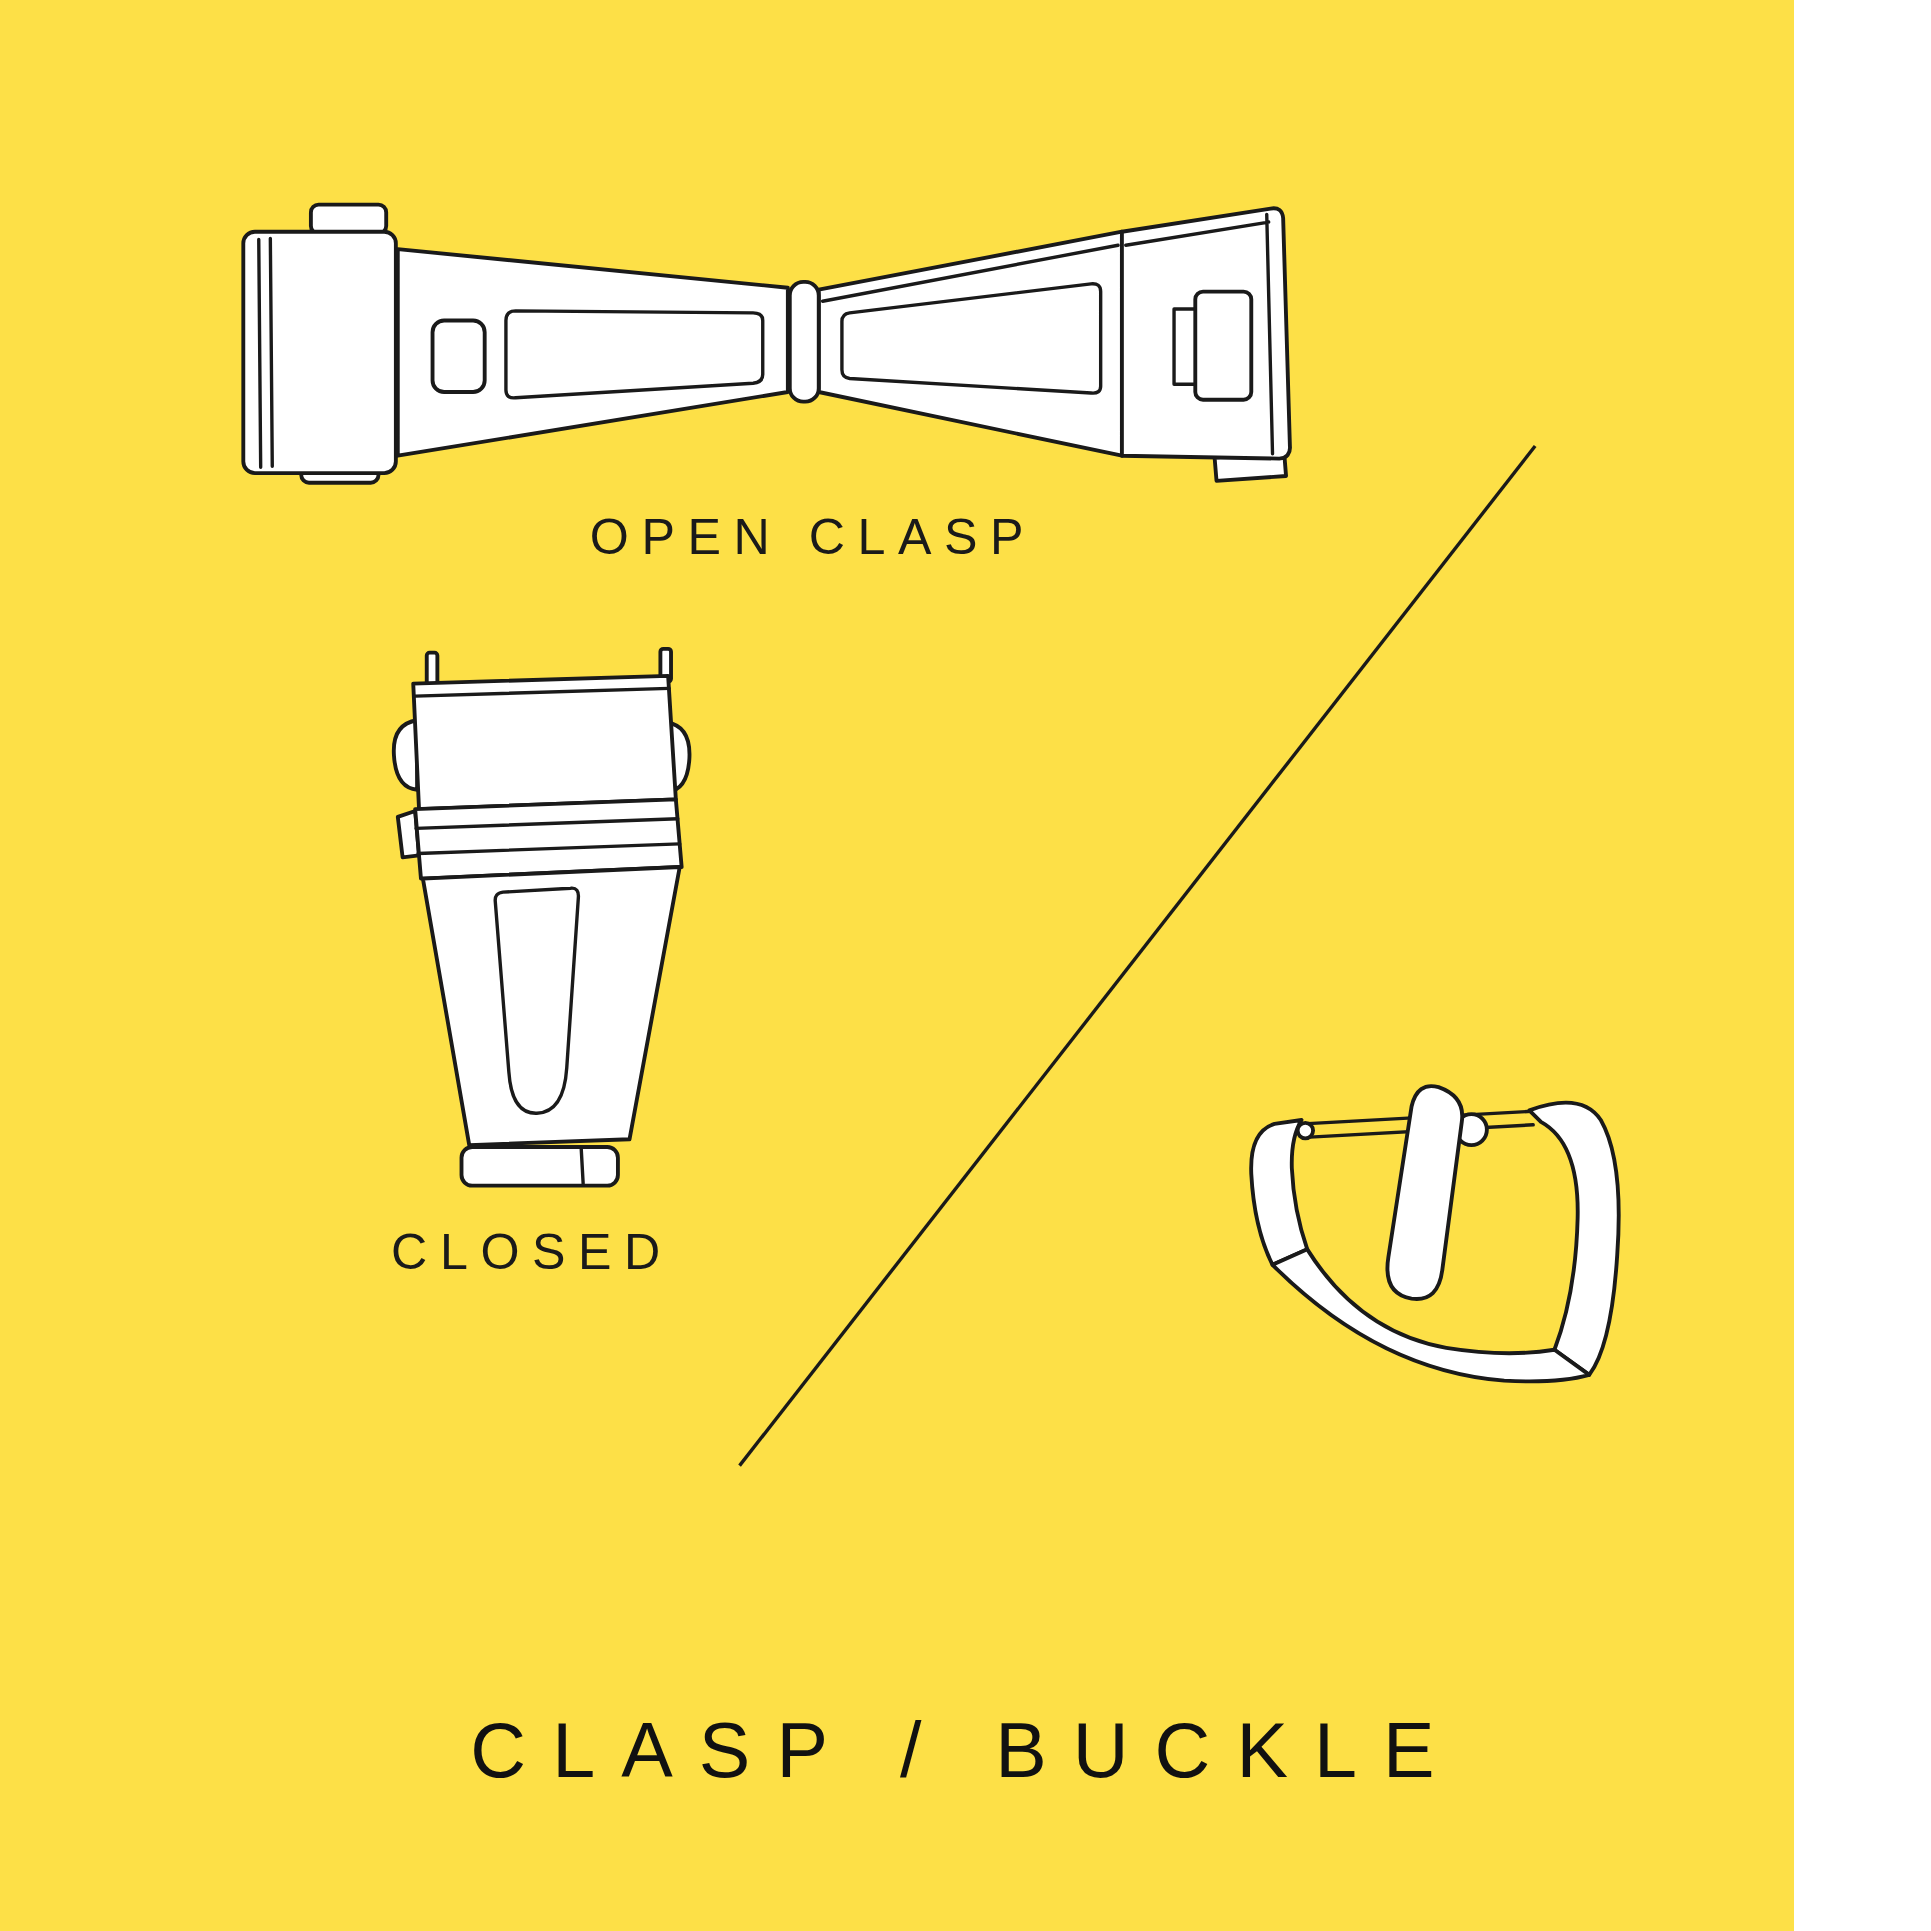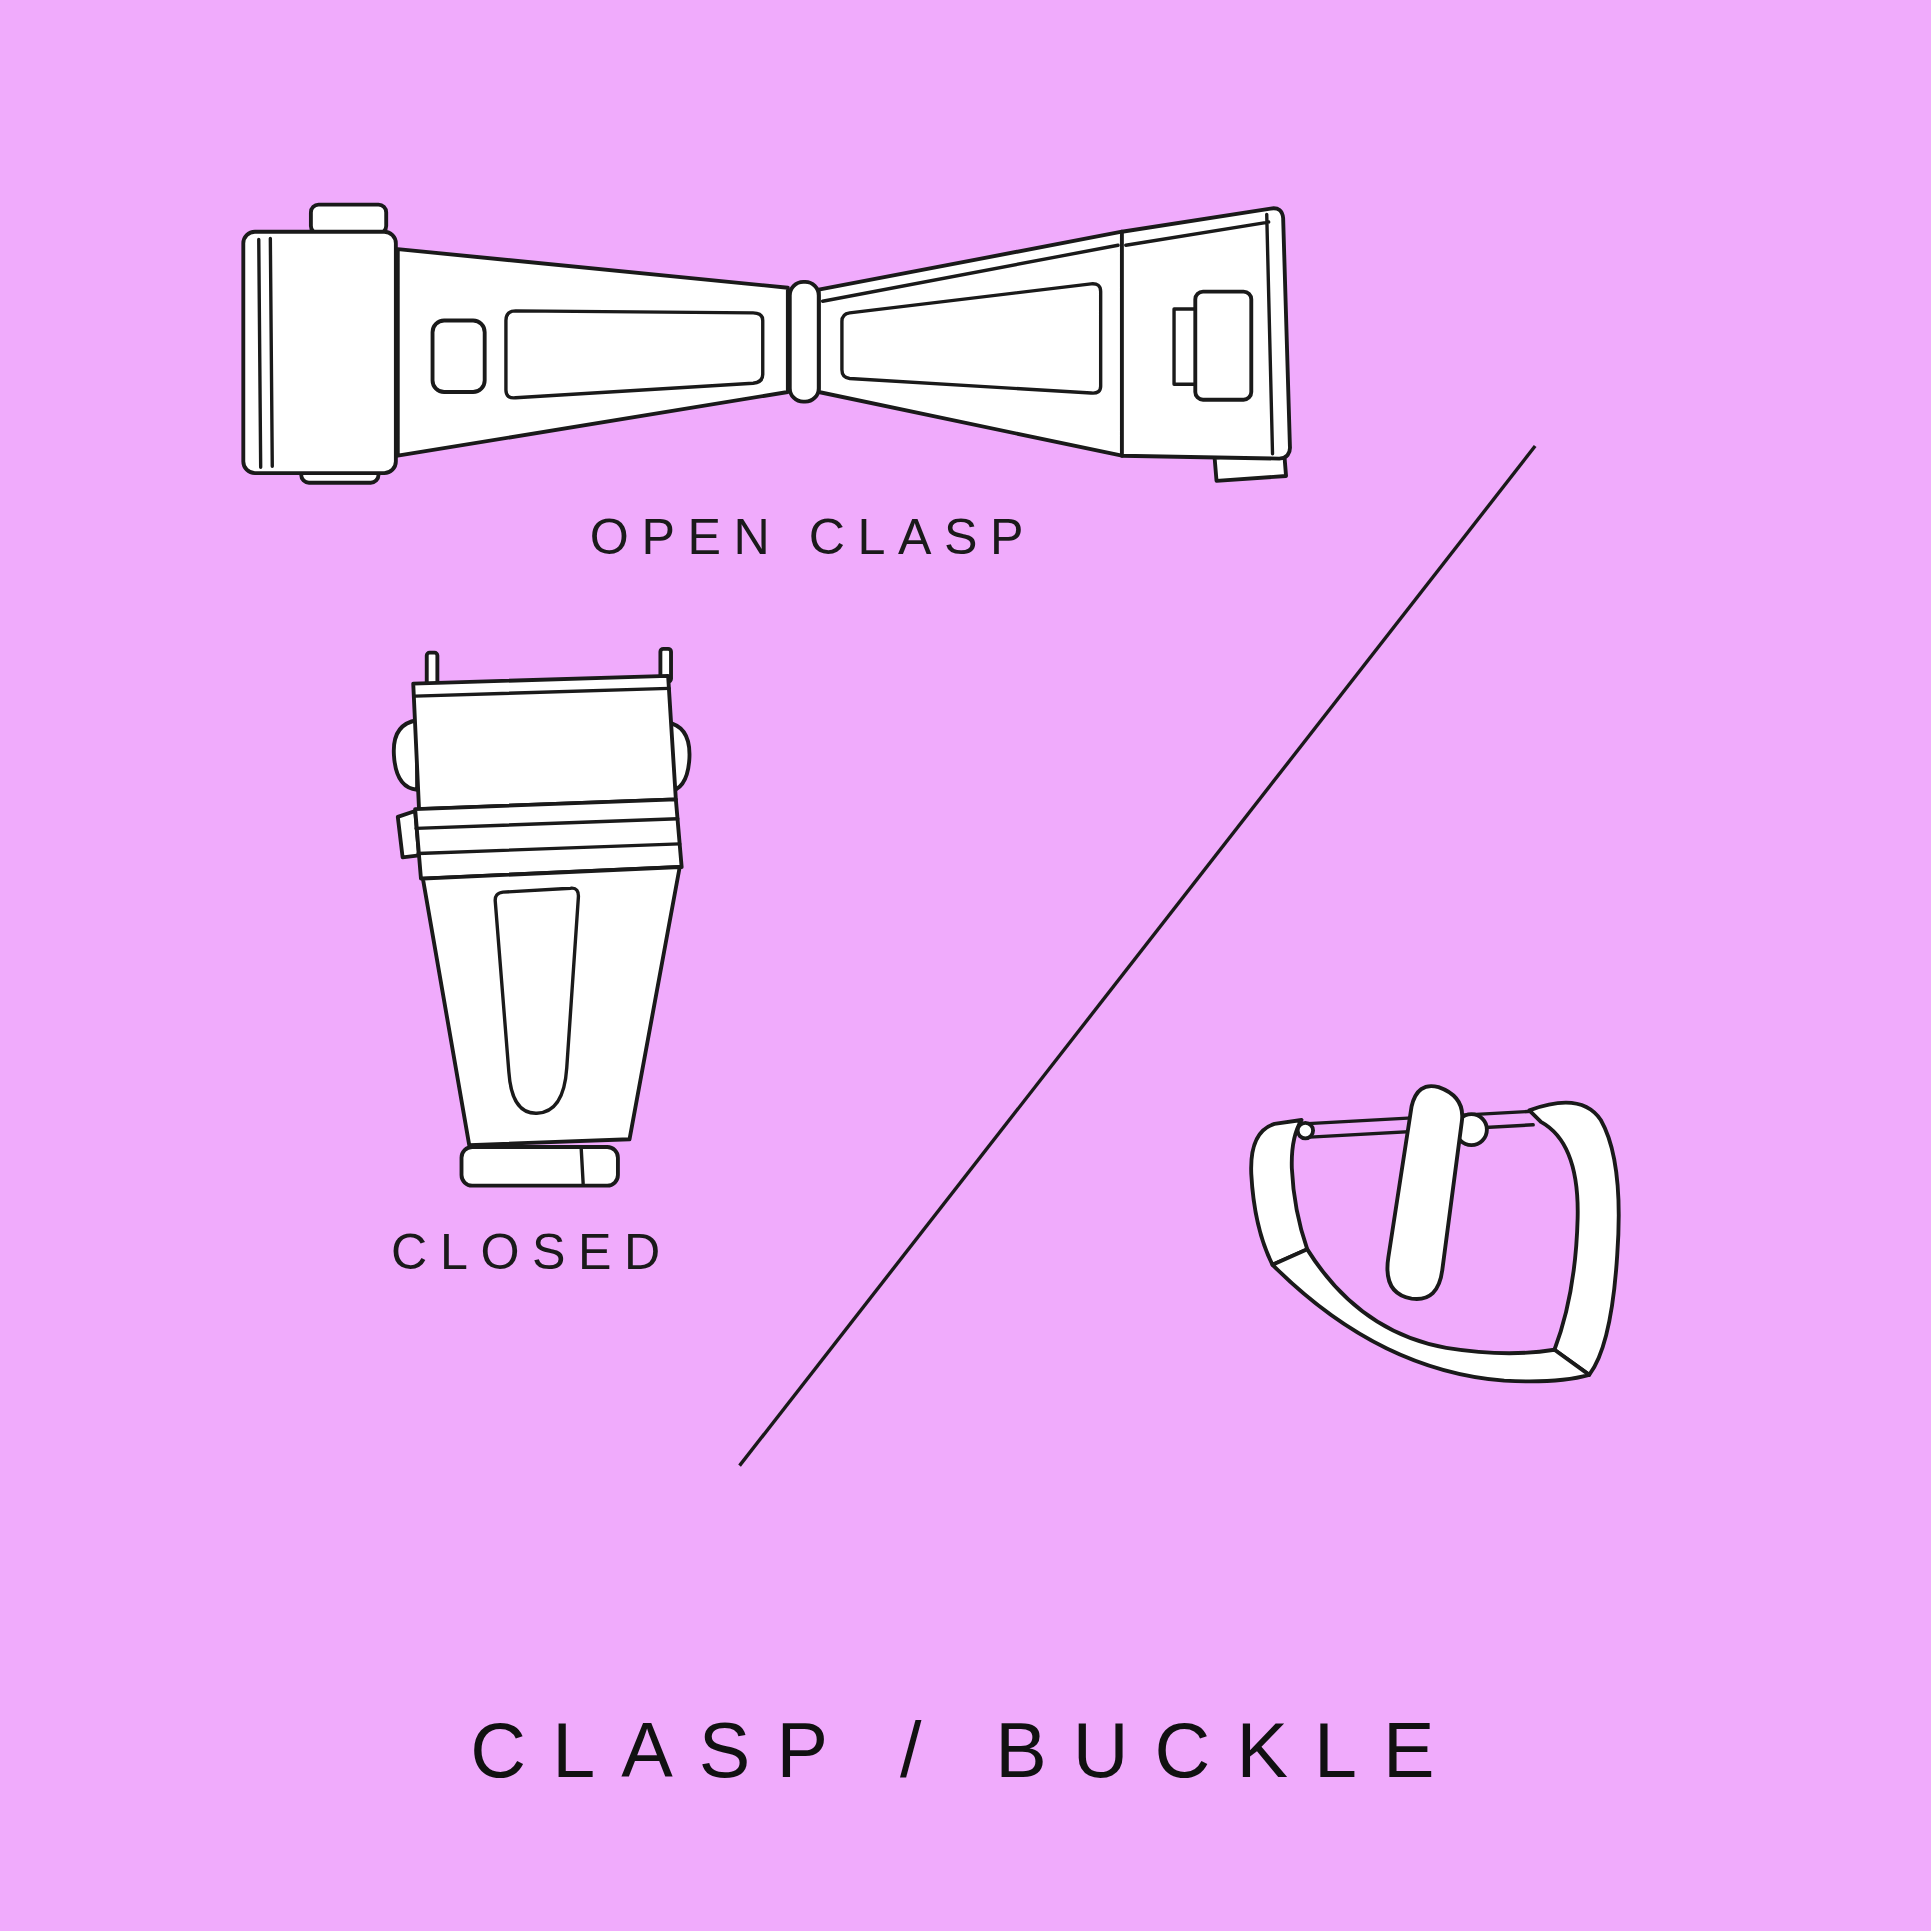--- a/index.html
+++ b/index.html
@@ -1,20 +1,20 @@
 <!DOCTYPE html>
 <html><head>
 <meta charset="utf-8">
 <style>
   html, body { margin: 0; padding: 0; background: #ffffff; }
   .page {
     position: relative;
-    width: 1931px;
+    width: 1794px;
     height: 1931px;
-    background: #f0abfc;
+    background: #fde047;
     overflow: hidden;
   }
   svg { position: absolute; inset: 0; display: block; }
 
   
   .shape {
     fill: #ffffff;
     stroke: #1a1a1a;
     stroke-width: 4;
     stroke-linejoin: round;

